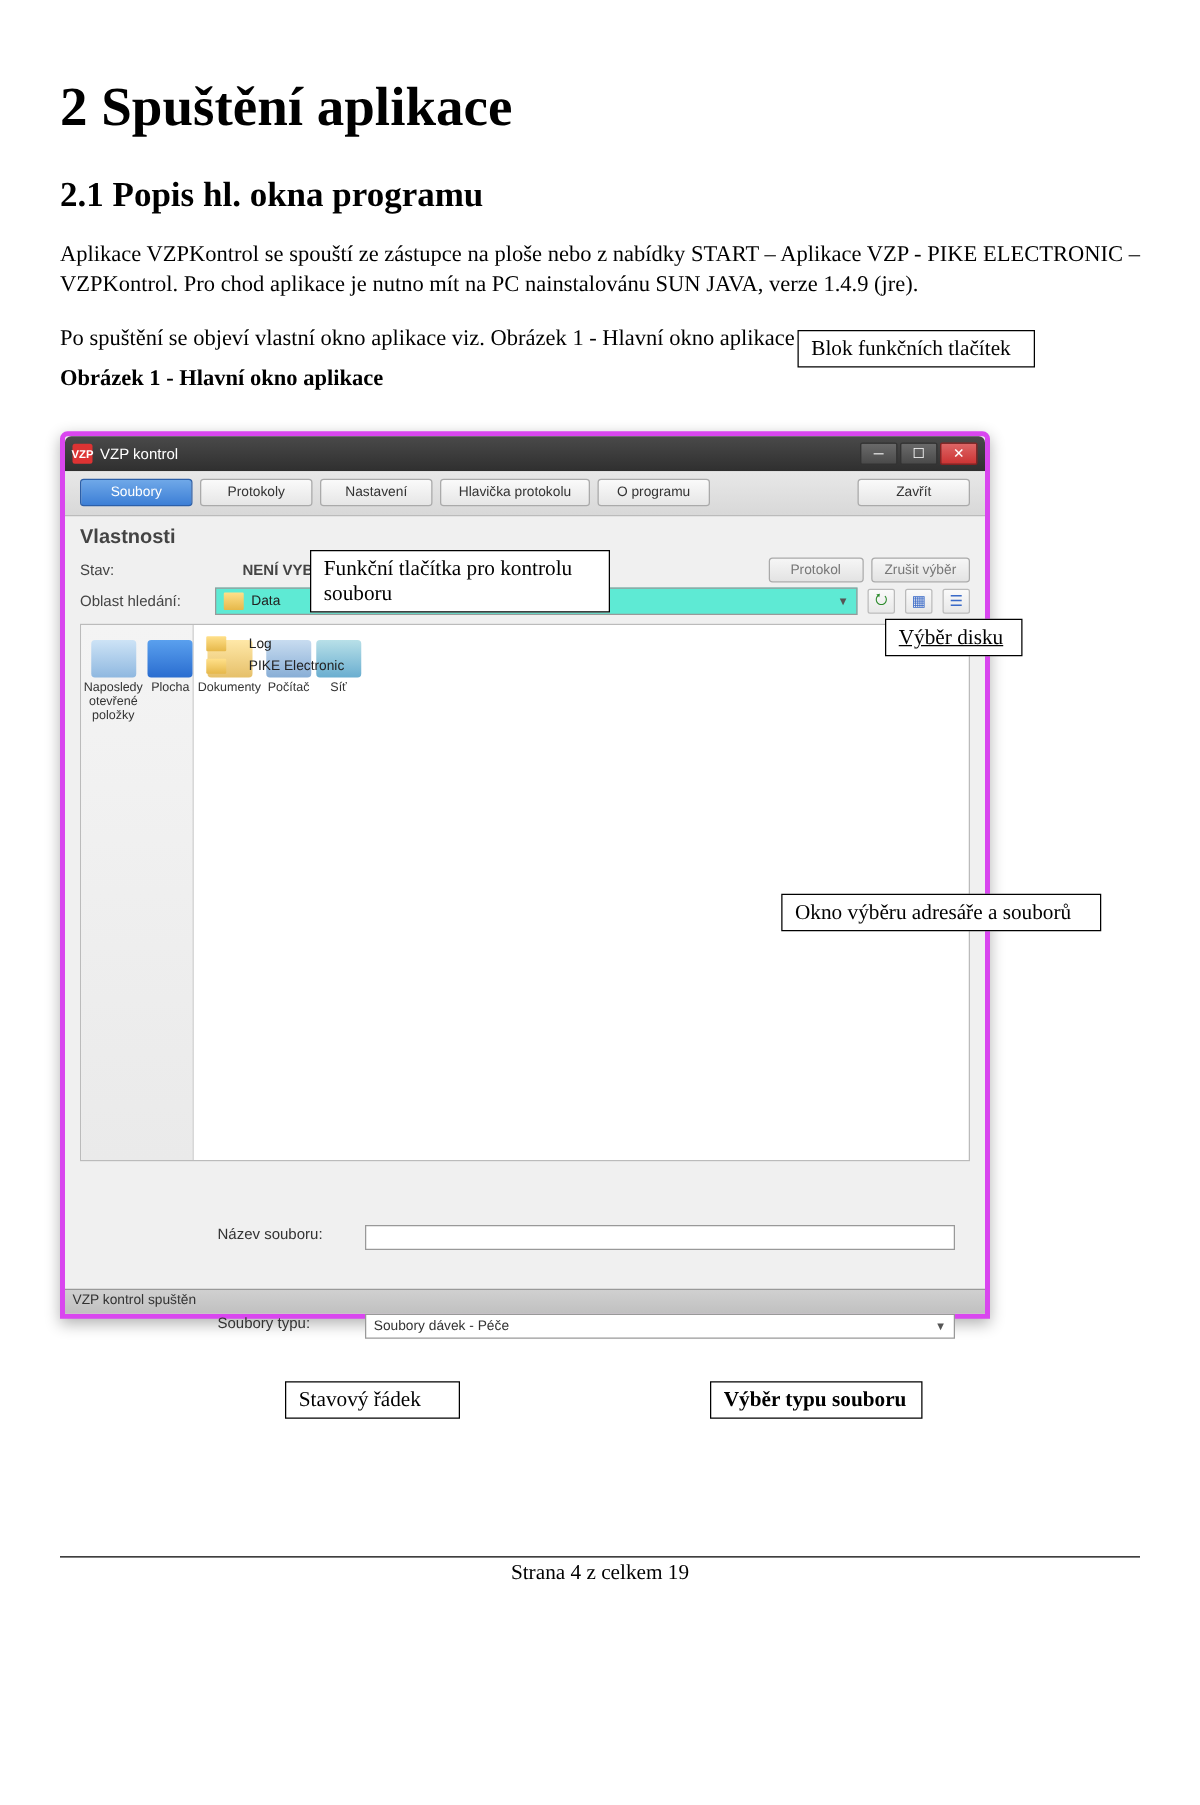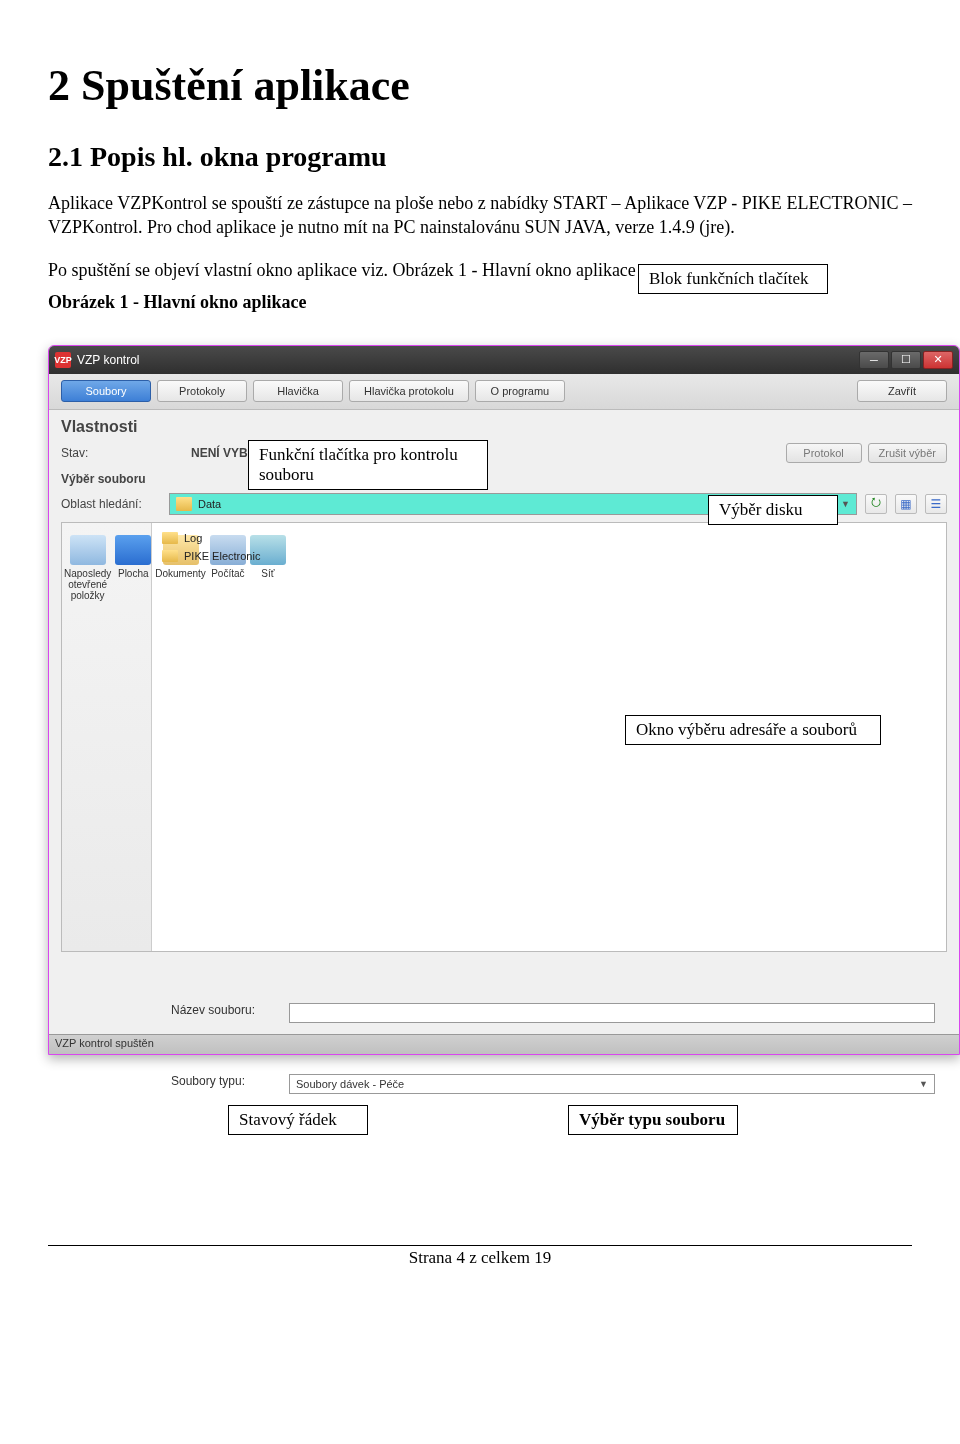--- a/index.html
+++ b/index.html
@@ -55,24 +55,24 @@
     position: relative;
     width: 880px;
     height: 740px;
     margin-top: 0;
   }
   
   .app-window {
     position: absolute;
     left: 0;
     top: 30px;
-    width: 912px;
+    width: 744px;
     height: 710px;
     background: #f0f0f0;
-    border: 1px solid #d946ef;
+    border: 4px solid #d946ef;
     border-radius: 6px 6px 0 0;
     box-shadow: 0 4px 12px rgba(0,0,0,0.3);
     font-family: "Segoe UI", Tahoma, sans-serif;
     font-size: 12px;
   }
   .titlebar {
     height: 28px;
     background: linear-gradient(#4a4a4a, #2f2f2f);
     border-radius: 5px 5px 0 0;
     display: flex;
@@ -234,21 +234,21 @@
   .file-list {
     flex: 1;
     padding: 6px 10px;
     position: relative;
   }
   .file-item {
     display: flex; align-items: center;
     height: 18px;
     font-size: 11px;
     color: #222;
-    gap: 6px;
+    gap: 18px;
   }
   .fld-sm {
     width: 16px; height: 12px;
     background: linear-gradient(#ffe08a,#e6b84a);
     border-radius: 1px;
   }
   .bottom-fields {
     padding: 6px 12px 4px 110px;
   }
   .bf-row {
@@ -302,55 +302,54 @@
 
   <div style="position:relative;">
     <div class="callout-box" style="left:590px; top:-28px; width:190px;">Blok funkčních tlačítek</div>
     <div class="caption">Obrázek 1 - Hlavní okno aplikace</div>
   </div>
 
   <div class="figure-wrap">
 
     <div class="callout-box" style="left:200px; top:125px; width:240px;">Funkční tlačítka pro kontrolu souboru</div>
 
-    <div class="callout-box" style="left:660px; top:180px; width:130px;">Výběr disku</div>
+    <div class="callout-box" style="left:660px; top:180px; width:110px;text-decoration:underline;">Výběr disku</div>
 
     <div class="callout-box" style="left:577px; top:400px; width:256px;">Okno výběru adresáře a souborů</div>
 
     <div class="app-window">
       <div class="titlebar">
         <span class="title-icon">VZP</span>
         <span class="title-text">VZP kontrol</span>
         <div class="win-btns">
           <div class="win-btn">─</div>
           <div class="win-btn">☐</div>
           <div class="win-btn close">✕</div>
         </div>
       </div>
 
       <div class="toolbar">
         <div class="tb-btn active">Soubory</div>
         <div class="tb-btn">Protokoly</div>
-        <div class="tb-btn">Hlavička</div>
+        <div class="tb-btn">Nastavení</div>
         <div class="tb-btn">Hlavička protokolu</div>
         <div class="tb-btn">O programu</div>
         <div class="tb-spacer"></div>
         <div class="tb-btn">Zavřít</div>
       </div>
 
       <div class="panel">
         <div class="panel-title">Vlastnosti</div>
         <div class="props-row">
           <span class="props-label">Stav:</span>
           <span class="props-val">NENÍ VYBRÁN SOUBOR</span>
           <div class="small-btn">Protokol</div>
           <div class="small-btn">Zrušit výběr</div>
         </div>
 
-        <div class="section-label">Výběr souboru</div>
         <div class="oblast-row">
           <span class="lbl">Oblast hledání:</span>
           <div class="combo">
             <span class="fld-icon"></span>
             <span>Data</span>
             <span class="chev">▼</span>
           </div>
           <div class="icon-btn" style="color:#2a8a2a;">⭮</div>
           <div class="icon-btn" style="color:#3a6ac8;">▦</div>
           <div class="icon-btn" style="color:#3a6ac8;">☰</div>

